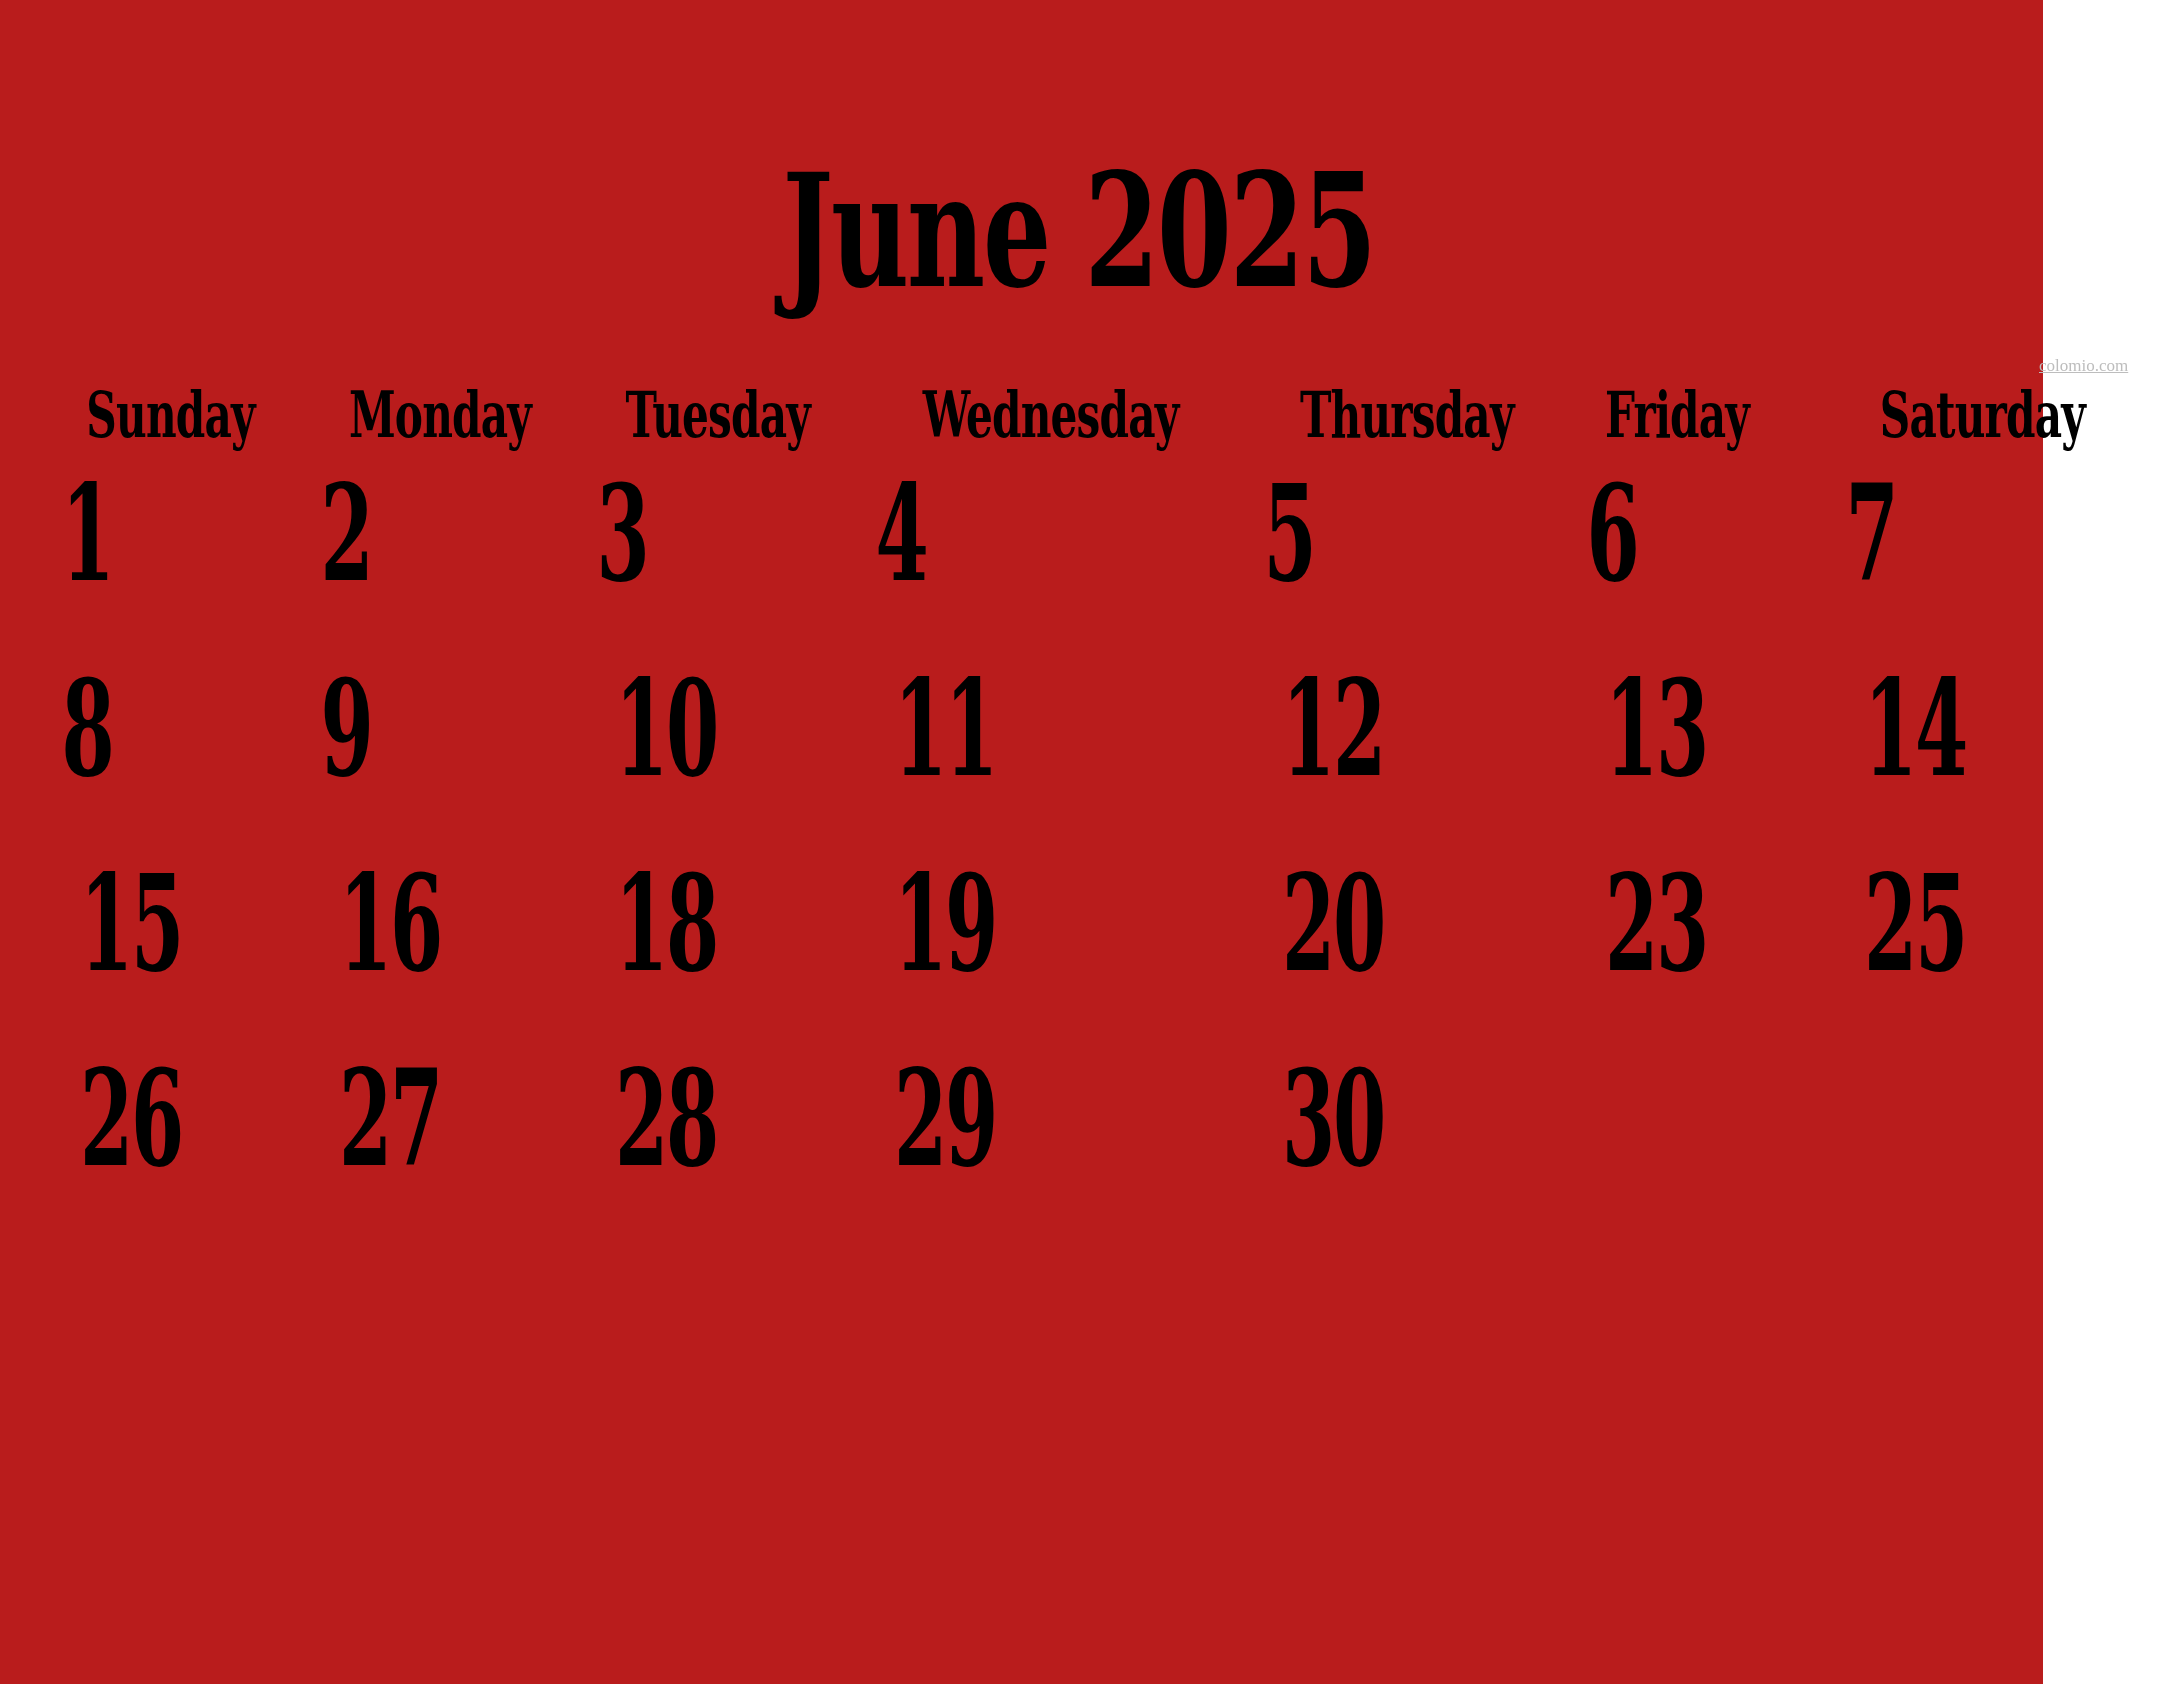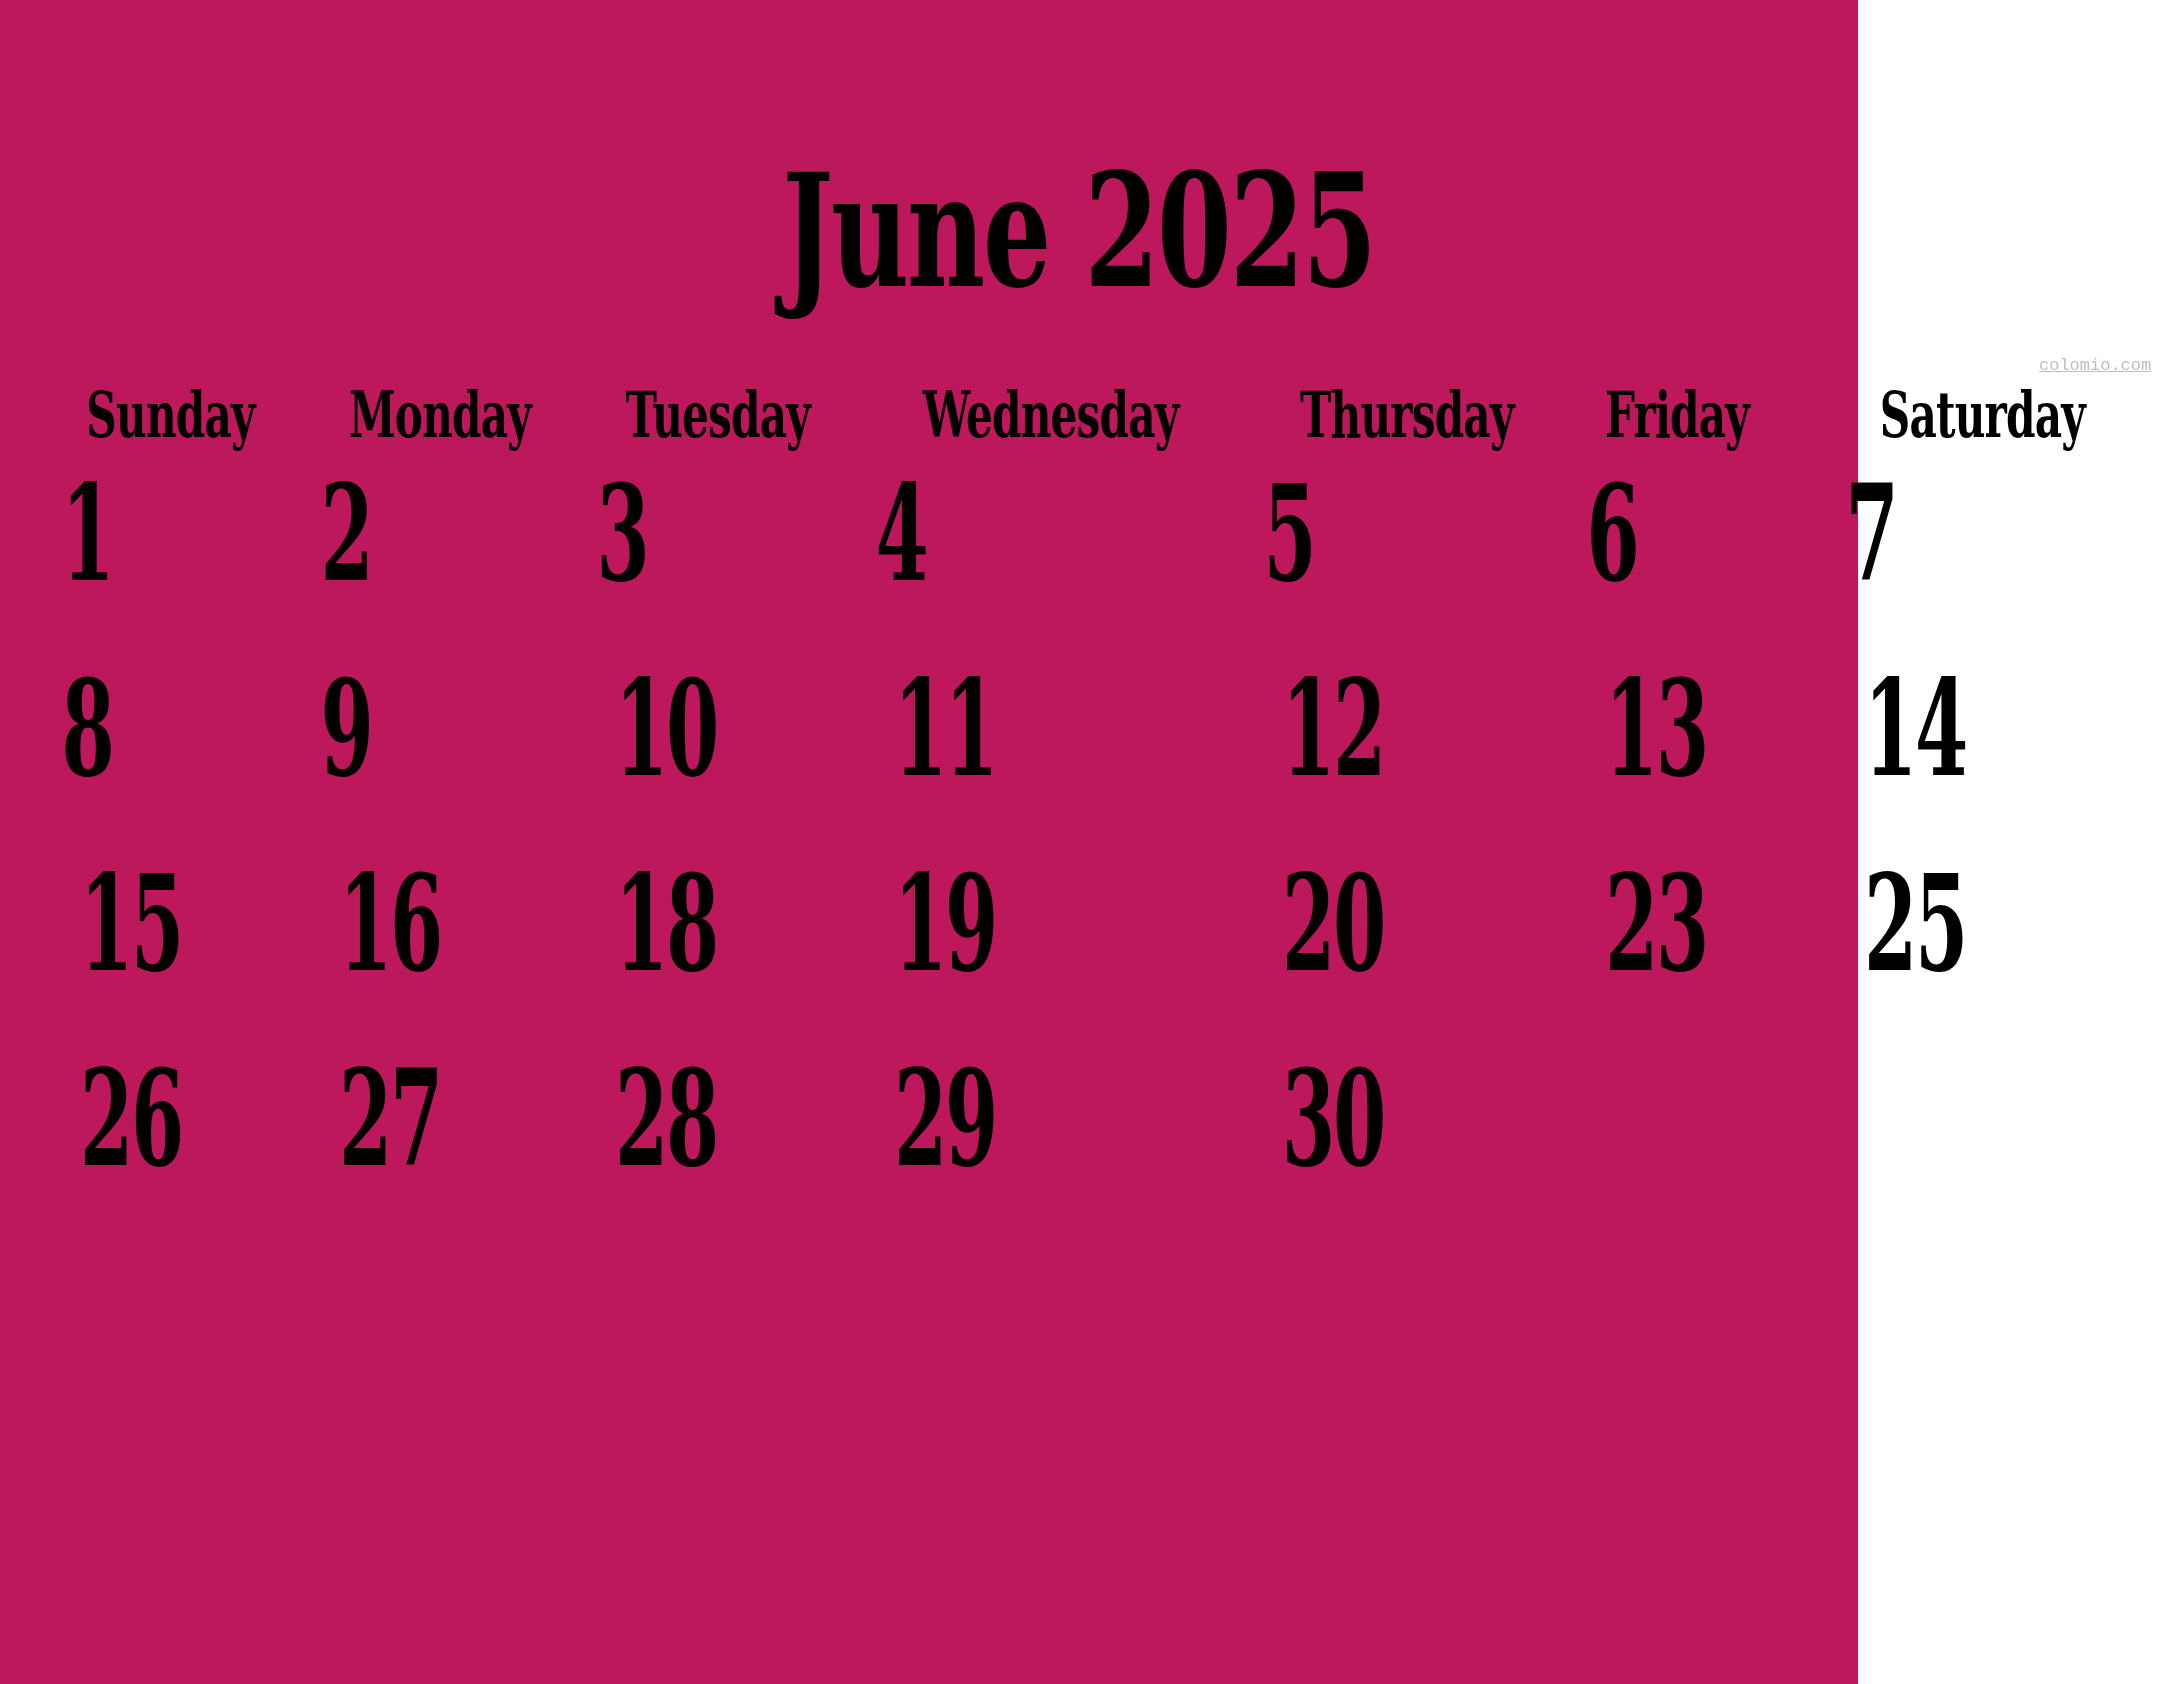--- a/index.html
+++ b/index.html
@@ -5,22 +5,22 @@
   html, body { margin: 0; padding: 0; }
   body {
     width: 2181px; height: 1685px;
     background: #ffffff;
     font-family: "DejaVu Serif", serif;
     color: #000000;
     overflow: hidden;
   }
   .page {
     position: relative;
-    width: 1858px; height: 1685px;
-    background: #be185d;
+    width: 2043px; height: 1685px;
+    background: #b91c1c;
   }
   
   .title {
     position: absolute;
     top: 152px; left: -12px;
     width: 2181px;
     text-align: center;
     white-space: nowrap;
   }
   .title .t {
@@ -33,21 +33,21 @@
     transform-origin: center top;
   }
   
   .watermark {
     position: absolute;
     top: 357px; left: 2039px;
     font-size: 17px;
     line-height: 1;
     color: #bdbdbd;
     text-decoration: underline;
-    font-family: Liberation Mono, monospace;
+    font-family: Liberation Serif, serif;
   }
   
   .calendar {
     position: absolute;
     left: 43px; top: 383px;
     width: 2095px;
     display: grid;
     grid-template-columns: repeat(7, 1fr);
     grid-template-rows: 85px repeat(5, 195px);
   }

